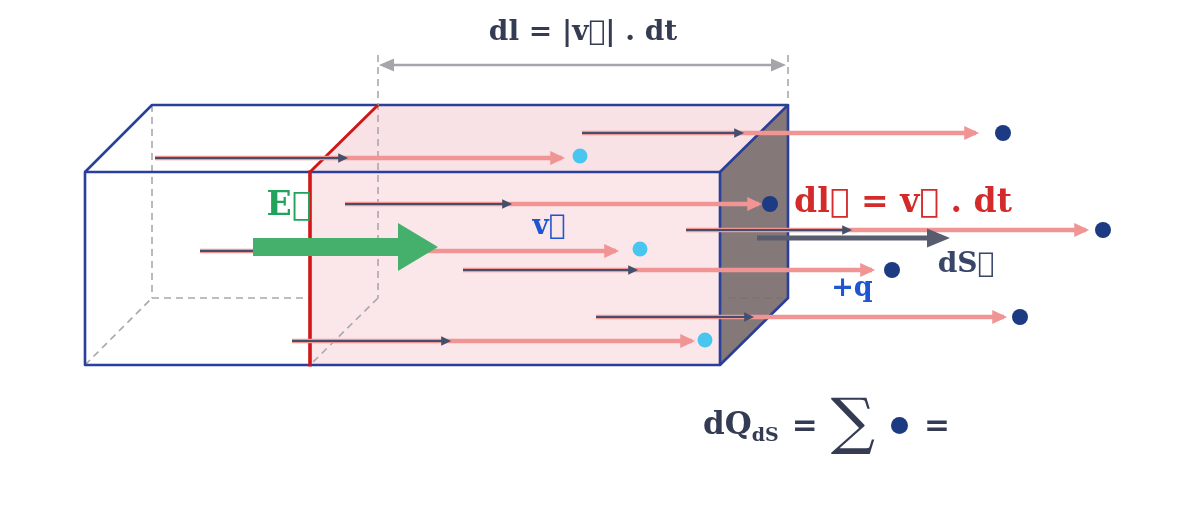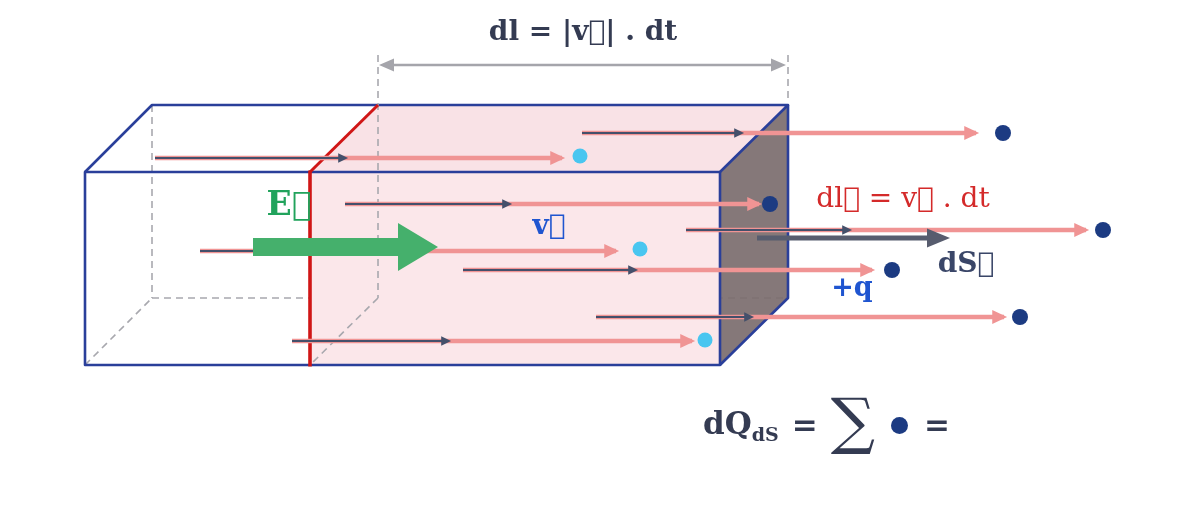--- a/index.html
+++ b/index.html
@@ -14,21 +14,21 @@
 
   .lbl {
     position:absolute;
     white-space:nowrap;
     transform:translateX(-50%);
     line-height:1.1;
   }
   .lbl-dim  { color:var(--text-dark);  font-size:28px; font-weight:600; }
   .lbl-e    { color:var(--text-green); font-size:33px; font-weight:700; }
   .lbl-v    { color:var(--text-blue);  font-size:28px; font-weight:700; }
-  .lbl-red  { color:var(--text-red);   font-size:28px; font-weight:400;text-align:right; }
+  .lbl-red  { color:var(--text-red);   font-size:33px; font-weight:700;text-align:right; }
   .lbl-ds   { color:var(--text-navy);  font-size:28px; font-weight:700; }
   .lbl-q    { color:var(--text-blue);  font-size:27px; font-weight:700; }
 
   .formula {
     position:absolute; left:703px; top:398px;
     display:flex; align-items:center; gap:13px;
     color:var(--text-dark);
     font-size:31px; font-weight:600;
   }
   .formula sub { font-size:19px; font-weight:600; }

